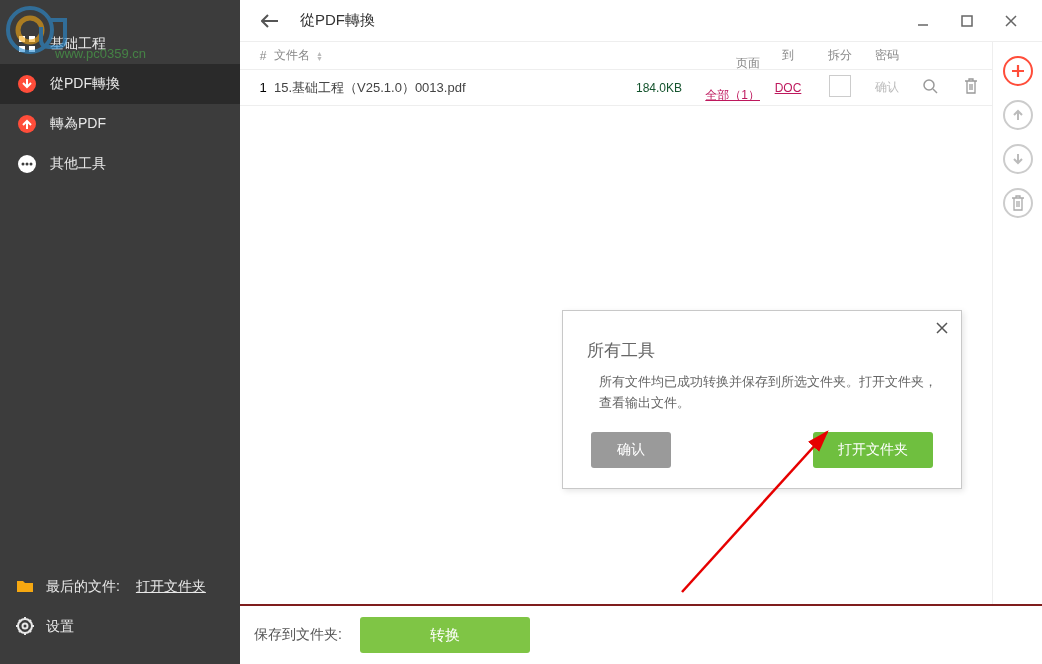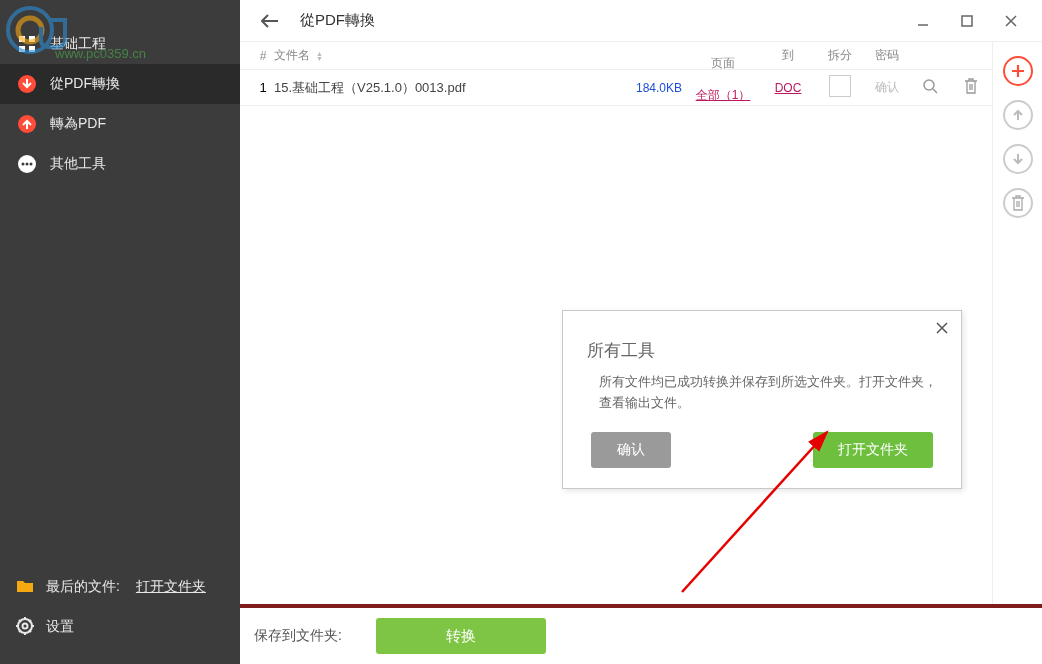--- a/index.html
+++ b/index.html
@@ -23,37 +23,37 @@
 .titlebar .spacer { flex: 1; }
 .win-controls { display: flex; gap: 18px; margin-right: 10px; }
 .win-btn { width: 26px; height: 26px; display: flex; align-items: center; justify-content: center; cursor: pointer; color: #666; }
 .content-wrap { flex: 1; display: flex; overflow: hidden; }
 .list-area { flex: 1; position: relative; display: flex; flex-direction: column; }
 .list-header { display: flex; align-items: center; height: 28px; padding: 0 0 0 12px; font-size: 12px; color: #888; border-bottom: 1px solid #eee; }
 .col-index { width: 22px; text-align: center; }
 .col-name { flex: 1; display: flex; align-items: center; gap: 6px; }
 .col-name .sort-icons { display: flex; flex-direction: column; line-height: 5px; font-size: 7px; color: #bbb; }
 .col-size { width: 82px; text-align: right; color: #bbb; }
-.col-pages { width: 74px; text-align: center; margin-top: 16px; }
+.col-pages { width: 74px; text-align: right; margin-top: 16px; }
 .col-target { width: 56px; text-align: center; }
 .col-split { width: 48px; text-align: center; }
 .col-pw { width: 46px; text-align: center; }
 .col-search { width: 40px; text-align: center; }
 .col-del { width: 42px; text-align: center; }
 .list-row { display: flex; align-items: center; height: 36px; padding-left: 12px; font-size: 13px; border-bottom: 1px solid #eee; }
 .list-row .col-name { color: #444; }
-.list-row .col-size { font-size: 12px; color: #1d4ed8; padding-right: 4px; }
+.list-row .col-size { font-size: 12px; color: #14532d; padding-right: 4px; }
 .list-row .link { color: #be185d; text-decoration: underline; cursor: pointer; font-size: 12px; }
 .split-box { width: 22px; height: 22px; border: 1px solid #ccc; display: inline-block; cursor: pointer; }
 .pw-label { color: #bbb; font-size: 12px; }
 .icon-btn { cursor: pointer; color: #888; display: inline-flex; align-items: center; justify-content: center; }
 .right-rail { width: 50px; border-left: 1px solid #eee; display: flex; flex-direction: column; align-items: center; padding-top: 14px; gap: 14px; }
 .rail-btn { width: 30px; height: 30px; border: 2px solid #ccc; border-radius: 50%; display: flex; align-items: center; justify-content: center; cursor: pointer; color: #aaa; }
 .rail-btn.primary { border-color: #ff4d3a; color: #ff4d3a; }
-.footer { height: 60px; border-top: 4px solid #7f1d1d; display: flex; align-items: center; padding: 0 14px; gap: 26px; }
+.footer { height: 60px; border-top: 2px solid #7f1d1d; display: flex; align-items: center; padding: 0 14px; gap: 10px; }
 .footer-label { font-size: 14px; color: #555; margin-right: 8px; }
 .save-select-wrap { flex: 1; position: relative; }
 .save-select { width: 100%; height: 36px; border: 1px solid #d6d6d6; border-radius: 3px; padding: 0 34px 0 12px; font-size: 14px; color: #444; background: #fff; cursor: pointer; display: flex; align-items: center; }
 .save-select .caret { position: absolute; right: 10px; top: 50%; transform: translateY(-50%); color: #888; }
 .convert-btn { width: 170px; height: 36px; background: #7fc545; color: #fff; border-radius: 3px; display: flex; align-items: center; justify-content: center; cursor: pointer; font-size: 15px; }
 
 
 .dialog { position: absolute; left: 322px; top: 268px; width: 400px; border: 1px solid #c8c8c8; background: #fff; box-shadow: 2px 2px 6px rgba(0,0,0,0.1); }
 .dialog-close-row { display: flex; justify-content: flex-end; padding: 6px 8px 0 0; }
 .dialog-close { width: 22px; height: 22px; cursor: pointer; display: flex; align-items: center; justify-content: center; color: #555; }

